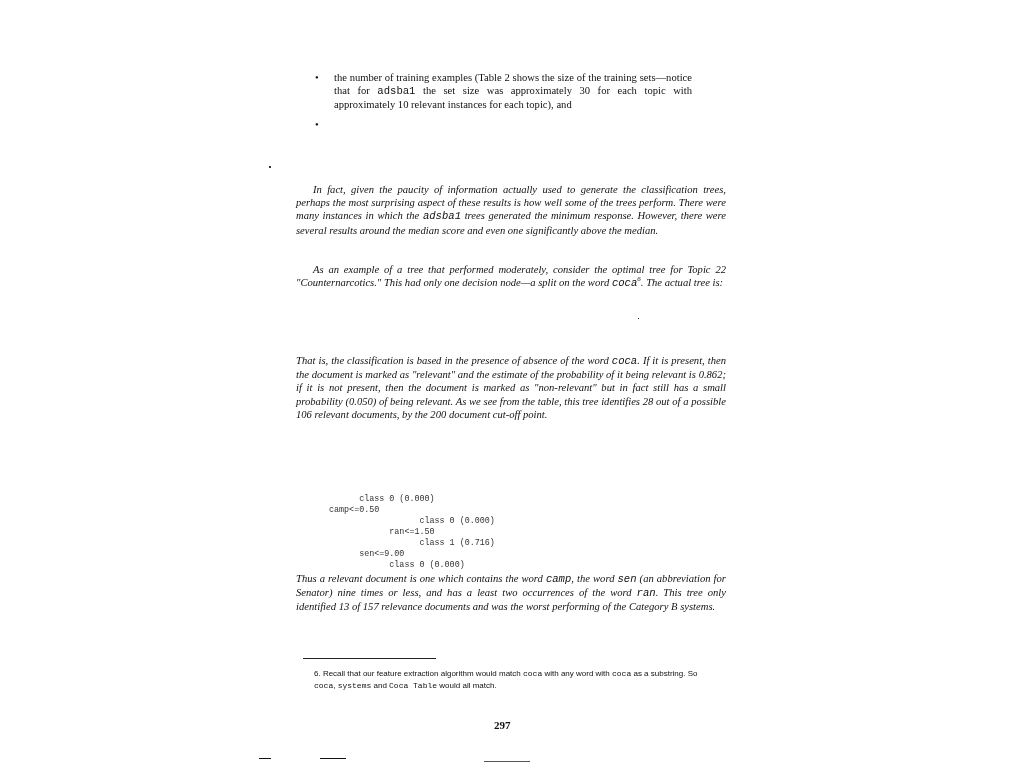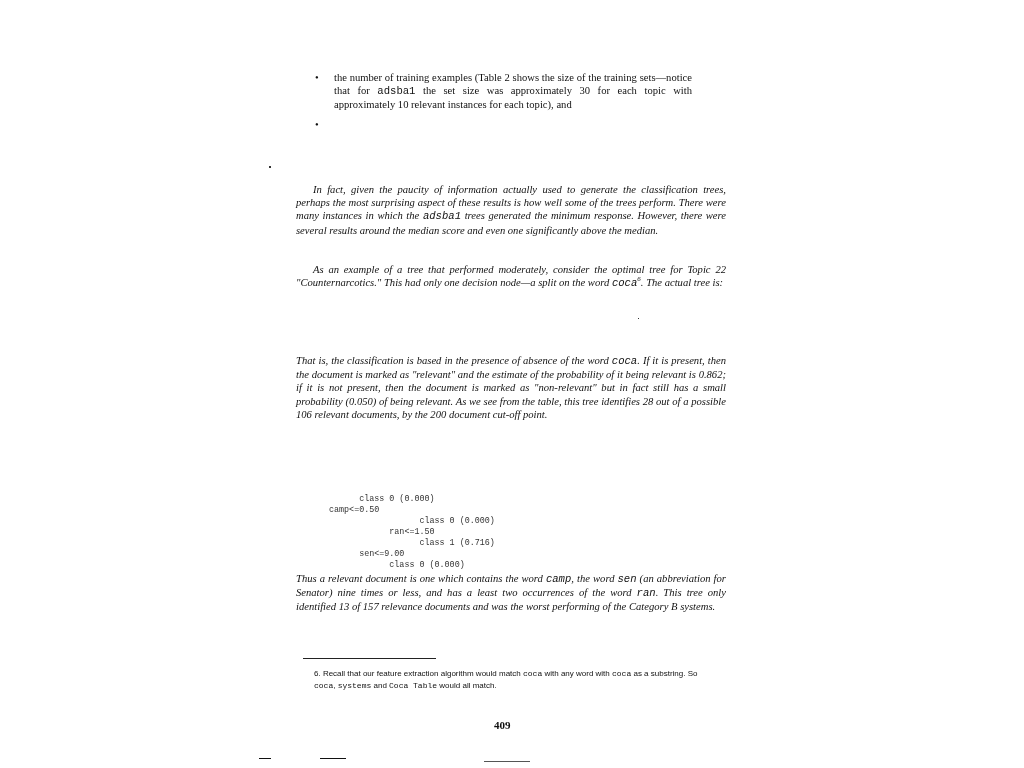--- a/index.html
+++ b/index.html
@@ -65,18 +65,18 @@
 
   <div class="code" style="left:329px; top:482px;margin-top:12px;"><div>      class 0 (0.000)</div><div>camp&lt;=0.50</div><div>                  class 0 (0.000)</div><div>            ran&lt;=1.50</div><div>                  class 1 (0.716)</div><div>      sen&lt;=9.00</div><div>            class 0 (0.000)</div></div>
 
   <p class="para" style="top:572px;"><span>Thus a relevant document is one which contains the word </span><span class="mono">camp</span><span>, the word </span><span class="mono">sen</span><span> (an abbreviation for Senator) nine times or less, and has a least two occurrences of the word </span><span class="mono">ran</span><span>. This tree only identified 13 of 157 relevance documents and was the worst performing of the Category B systems.</span></p>
 
 
   <div class="rule" style="left:303px; top:658px; width:133px;"></div>
 
   <p class="footnote"><span>6.</span><span> Recall that our feature extraction algorithm would match </span><span class="mono">coca</span><span> with any word with </span><span class="mono">coca</span><span> as a substring. So </span><span class="mono">coca</span><span>, </span><span class="mono">systems</span><span> and </span><span class="mono">Coca Table</span><span> would all match.</span></p>
 
-  <div class="pagenum">409</div>
+  <div class="pagenum">297</div>
 
   <div class="mark" style="left:259px; top:758px; width:12px;"></div>
   <div class="mark" style="left:320px; top:758px; width:26px;"></div>
   <div class="mark" style="left:484px; top:761px; width:46px; background:#555;"></div>
 </div>
 
 </body></html>

